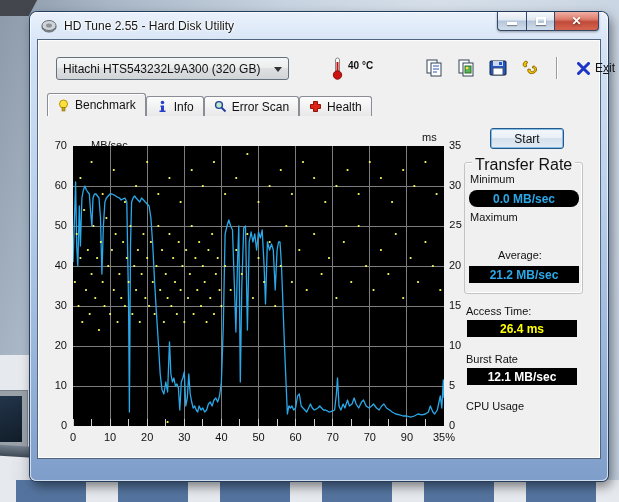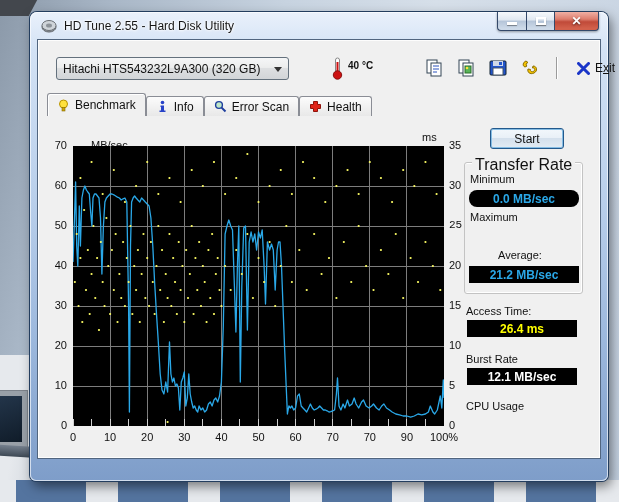--- a/index.html
+++ b/index.html
@@ -228,21 +228,21 @@
         <span class="tick bottom" style="left: 15px; top: 391px;">0</span>
         <span class="tick bottom" style="left: 52.1px; top: 391px;">10</span>
         <span class="tick bottom" style="left: 89.2px; top: 391px;">20</span>
         <span class="tick bottom" style="left: 126.3px; top: 391px;">30</span>
         <span class="tick bottom" style="left: 163.4px; top: 391px;">40</span>
         <span class="tick bottom" style="left: 200.5px; top: 391px;">50</span>
         <span class="tick bottom" style="left: 237.6px; top: 391px;">60</span>
         <span class="tick bottom" style="left: 274.7px; top: 391px;">70</span>
         <span class="tick bottom" style="left: 311.8px; top: 391px;">70</span>
         <span class="tick bottom" style="left: 348.9px; top: 391px;">90</span>
-        <span class="tick bottom" style="left: 386px; top: 391px;">100%</span>
+        <span class="tick bottom" style="left: 386px; top: 391px;">35%</span>
       </div>
     <svg class="plot" id="plot" viewBox="0 0 371 280" preserveAspectRatio="none">
         <line x1="37.1" y1="0" x2="37.1" y2="280" stroke="#7d7d7d" stroke-width="1" shape-rendering="crispEdges"></line>
         <line x1="74.2" y1="0" x2="74.2" y2="280" stroke="#7d7d7d" stroke-width="1" shape-rendering="crispEdges"></line>
         <line x1="111.3" y1="0" x2="111.3" y2="280" stroke="#7d7d7d" stroke-width="1" shape-rendering="crispEdges"></line>
         <line x1="148.4" y1="0" x2="148.4" y2="280" stroke="#7d7d7d" stroke-width="1" shape-rendering="crispEdges"></line>
         <line x1="185.5" y1="0" x2="185.5" y2="280" stroke="#7d7d7d" stroke-width="1" shape-rendering="crispEdges"></line>
         <line x1="222.6" y1="0" x2="222.6" y2="280" stroke="#7d7d7d" stroke-width="1" shape-rendering="crispEdges"></line>
         <line x1="259.7" y1="0" x2="259.7" y2="280" stroke="#7d7d7d" stroke-width="1" shape-rendering="crispEdges"></line>
         <line x1="296.8" y1="0" x2="296.8" y2="280" stroke="#7d7d7d" stroke-width="1" shape-rendering="crispEdges"></line>

